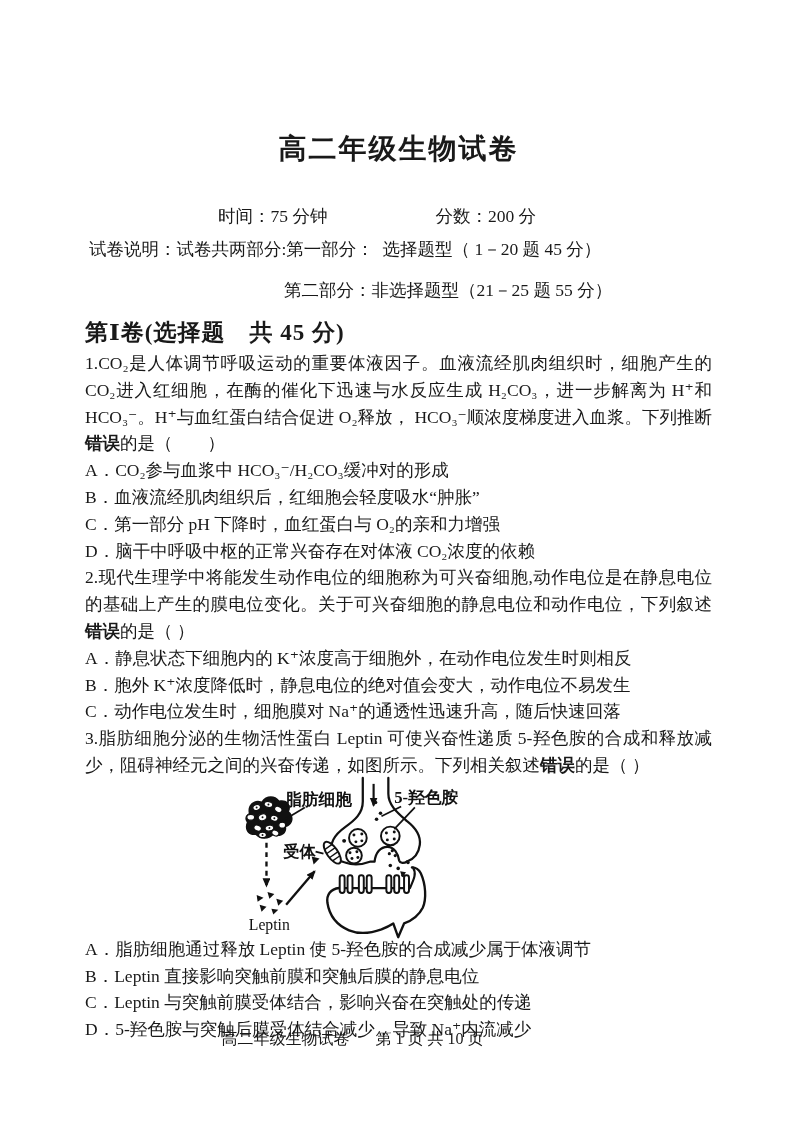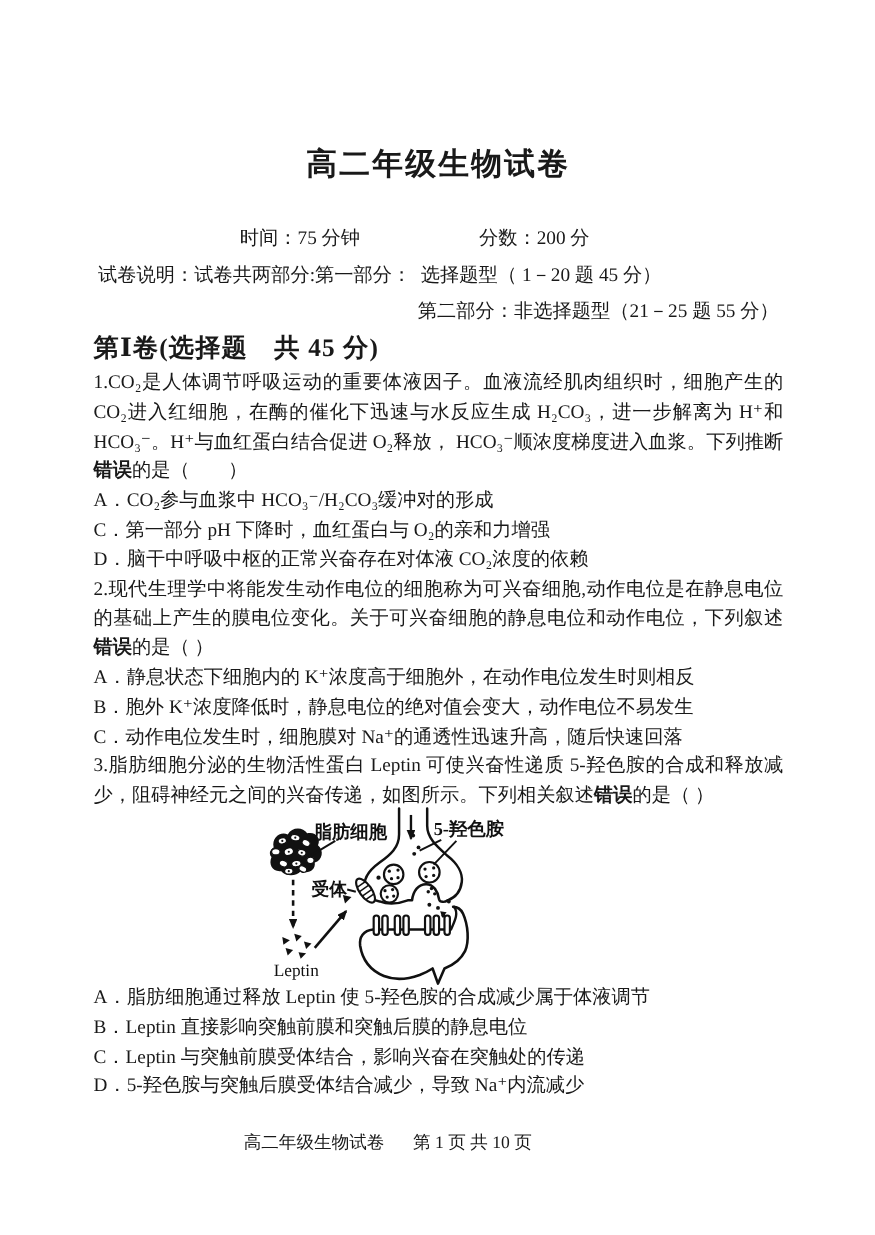--- a/index.html
+++ b/index.html
@@ -31,25 +31,24 @@
     white-space: pre-wrap;
   }
   .meta .score { margin-left: 108px; }
   .instr1 {
     margin: 4px;
     font-size: 17.5px;
     line-height: 29px;
     white-space: pre-wrap;
   }
   .instr2 {
-    margin: 4px;
+    margin: 12px;
     padding-left: 187px;
     font-size: 17.5px;
     line-height: 29px;
-    text-align: right;
   }
   .sec-heading {
     margin: 2px 0 2px 0;
     text-align: left;
     font-size: 23px;
     font-weight: 700;
     letter-spacing: 1px;
   }
   .directions, .stem, .option {
     margin: 0;
@@ -81,20 +80,21 @@
   <p class="meta"><span>时间：75 分钟</span><span class="score">分数：200 分</span></p>
 
   <p class="instr1">试卷说明：试卷共两部分:第一部分：  选择题型（ 1－20 题 45 分）</p>
   <p class="instr2">第二部分：非选择题型（21－25 题 55 分）</p>
 
   <h2 class="sec-heading">第Ⅰ卷(选择题　共 45 分)</h2>
 
   <div class="question">
     <p class="stem"><span>1.CO₂是人体调节呼吸运动的重要体液因子。血液流经肌肉组织时，细胞产生的 CO₂进入红细胞，在酶的催化下迅速与水反应生成 H₂CO₃，进一步解离为 H⁺和 HCO₃⁻。H⁺与血红蛋白结合促进 O₂释放， HCO₃⁻顺浓度梯度进入血浆。下列推断</span><b class="em">错误</b><span>的是（　　）</span></p>
     <p class="option">A．CO₂参与血浆中 HCO₃⁻/H₂CO₃缓冲对的形成</p>
+    <p class="option">B．血液流经肌肉组织后，红细胞会轻度吸水“肿胀”</p>
     <p class="option">C．第一部分 pH 下降时，血红蛋白与 O₂的亲和力增强</p>
     <p class="option">D．脑干中呼吸中枢的正常兴奋存在对体液 CO₂浓度的依赖</p>
   </div>
 
   <div class="question">
     <p class="stem"><span>2.现代生理学中将能发生动作电位的细胞称为可兴奋细胞,动作电位是在静息电位的基础上产生的膜电位变化。关于可兴奋细胞的静息电位和动作电位，下列叙述</span><b class="em">错误</b><span>的是（ ）</span></p>
     <p class="option">A．静息状态下细胞内的 K⁺浓度高于细胞外，在动作电位发生时则相反</p>
     <p class="option">B．胞外 K⁺浓度降低时，静息电位的绝对值会变大，动作电位不易发生</p>
     <p class="option">C．动作电位发生时，细胞膜对 Na⁺的通透性迅速升高，随后快速回落</p>
   </div>

